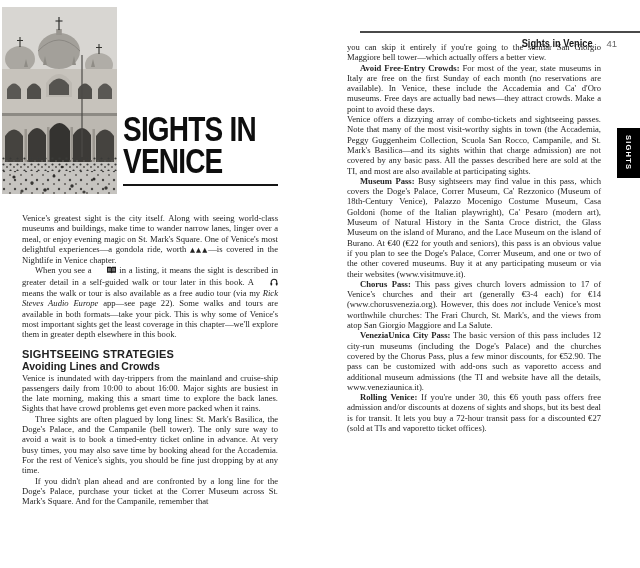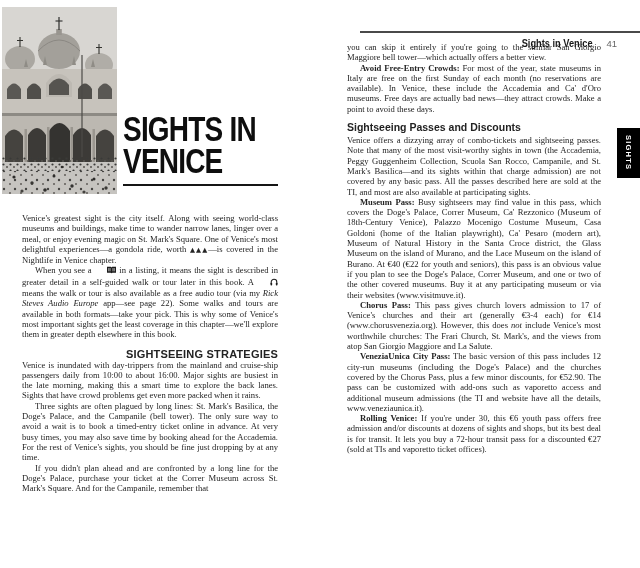--- a/index.html
+++ b/index.html
@@ -31,21 +31,21 @@
        font-weight:bold;font-size:7.5px;letter-spacing:1.2px;color:#fff;}
 
   
   .col{position:absolute;font-size:8.6px;line-height:10.3px;text-align:justify;color:#242424;}
   .col-left{left:22px;top:213px;width:256px;height:345px;}
   .col-right{left:347px;top:42px;width:254px;height:495px;}
   .col p{margin:0;}
   .col p.indent{text-indent:13px;}
   .lead{font-weight:bold;}
   .h-major{font-family:"Liberation Sans",sans-serif;font-weight:bold;font-size:11px;
-       line-height:12px;letter-spacing:.2px;color:#222;margin:8px 0 0 8px;text-align:right;}
+       line-height:12px;letter-spacing:.2px;color:#222;margin:8px 0 0 0;text-align:left;}
   .h-minor{font-family:"Liberation Sans",sans-serif;font-weight:bold;font-size:10.5px;
        line-height:12px;color:#222;margin:0 0 1px 0;text-align:left;}
   .h-sub{font-family:"Liberation Sans",sans-serif;font-weight:bold;font-size:10.5px;
        line-height:12px;color:#222;margin:7px 0 2px 0;text-align:left;}
   .rating{font-family:"DejaVu Sans",sans-serif;font-size:6.5px;letter-spacing:-.5px;}
   .inline-icon{display:inline-block;vertical-align:-1px;}
   .app-name{font-style:italic;}
 </style>
 </head>
 <body>
@@ -152,32 +152,32 @@
             <line x1="4.1" y1="2.4" x2="4.1" y2="6.8" stroke="#fff" stroke-width=".8"></line>
             <line x1="7.9" y1="2.4" x2="7.9" y2="6.8" stroke="#fff" stroke-width=".8"></line>
             <line x1="9.7" y1="2.4" x2="9.7" y2="6.8" stroke="#fff" stroke-width=".8"></line>
           </svg></span><span> in a listing, it means the sight is described in greater detail in a self-guided walk or tour later in this book. A </span><span class="inline-icon"><svg width="8" height="8" viewBox="0 0 10 10">
             <path d="M1.5 7.5 V5 a3.5 3.5 0 0 1 7 0 v2.5" stroke="#1c1c1c" fill="none" stroke-width="1.3"></path>
             <rect x="0.6" y="6" width="2.1" height="3.4" rx=".9" fill="#1c1c1c"></rect>
             <rect x="7.3" y="6" width="2.1" height="3.4" rx=".9" fill="#1c1c1c"></rect>
           </svg></span><span> means the walk or tour is also available as a free audio tour (via my </span><span class="app-name">Rick Steves Audio Europe</span><span> app—see page 22). Some walks and tours are available in both formats—take your pick. This is why some of Venice's most important sights get the least coverage in this chapter—we'll explore them in greater depth elsewhere in this book.</span></p>
 
     <h2 class="h-major">SIGHTSEEING STRATEGIES</h2>
+    <h3 class="h-minor">Avoiding Lines and Crowds</h3>
 
     <p>Venice is inundated with day-trippers from the mainland and cruise-ship passengers daily from 10:00 to about 16:00. Major sights are busiest in the late morning, making this a smart time to explore the back lanes. Sights that have crowd problems get even more packed when it rains.</p>
     <p class="indent">Three sights are often plagued by long lines: St. Mark's Basilica, the Doge's Palace, and the Campanile (bell tower). The only sure way to avoid a wait is to book a timed-entry ticket online in advance. At very busy times, you may also save time by booking ahead for the Accademia. For the rest of Venice's sights, you should be fine just dropping by at any time.</p>
     <p class="indent">If you didn't plan ahead and are confronted by a long line for the Doge's Palace, purchase your ticket at the Correr Museum across St. Mark's Square. And for the Campanile, remember that</p>
   </div>
 
   <div class="col col-right">
     <p>you can skip it entirely if you're going to the similar San Giorgio Maggiore bell tower—which actually offers a better view.</p>
 
     <p class="indent"><span class="lead">Avoid Free-Entry Crowds:</span><span> For most of the year, state museums in Italy are free on the first Sunday of each month (no reservations are available). In Venice, these include the Accademia and Ca' d'Oro museums. Free days are actually bad news—they attract crowds. Make a point to avoid these days.</span></p>
 
-    <h3 class="h-sub">Sightseeing Passes and Discounts</h3>
 
     <p>Venice offers a dizzying array of combo-tickets and sightseeing passes. Note that many of the most visit-worthy sights in town (the Accademia, Peggy Guggenheim Collection, Scuola San Rocco, Campanile, and St. Mark's Basilica—and its sights within that charge admission) are not covered by any basic pass. All the passes described here are sold at the TI, and most are also available at participating sights.</p>
 
     <p class="indent"><span class="lead">Museum Pass:</span><span> Busy sightseers may find value in this pass, which covers the Doge's Palace, Correr Museum, Ca' Rezzonico (Museum of 18th-Century Venice), Palazzo Mocenigo Costume Museum, Casa Goldoni (home of the Italian playwright), Ca' Pesaro (modern art), Museum of Natural History in the Santa Croce district, the Glass Museum on the island of Murano, and the Lace Museum on the island of Burano. At €40 (€22 for youth and seniors), this pass is an obvious value if you plan to see the Doge's Palace, Correr Museum, and one or two of the other covered museums. Buy it at any participating museum or via their websites (www.visitmuve.it).</span></p>
 
     <p class="indent"><span class="lead">Chorus Pass:</span><span> This pass gives church lovers admission to 17 of Venice's churches and their art (generally €3-4 each) for €14 (www.chorusvenezia.org). However, this does </span><span class="app-name">not</span><span> include Venice's most worthwhile churches: The Frari Church, St. Mark's, and the views from atop San Giorgio Maggiore and La Salute.</span></p>
 
     <p class="indent"><span class="lead">VeneziaUnica City Pass:</span><span> The basic version of this pass includes 12 city-run museums (including the Doge's Palace) and the churches covered by the Chorus Pass, plus a few minor discounts, for €52.90. The pass can be customized with add-ons such as vaporetto access and additional museum admissions (the TI and website have all the details, www.veneziaunica.it).</span></p>
 
     <p class="indent"><span class="lead">Rolling Venice:</span><span> If you're under 30, this €6 youth pass offers free admission and/or discounts at dozens of sights and shops, but its best deal is for transit. It lets you buy a 72-hour transit pass for a discounted €27 (sold at TIs and vaporetto ticket offices).</span></p>

